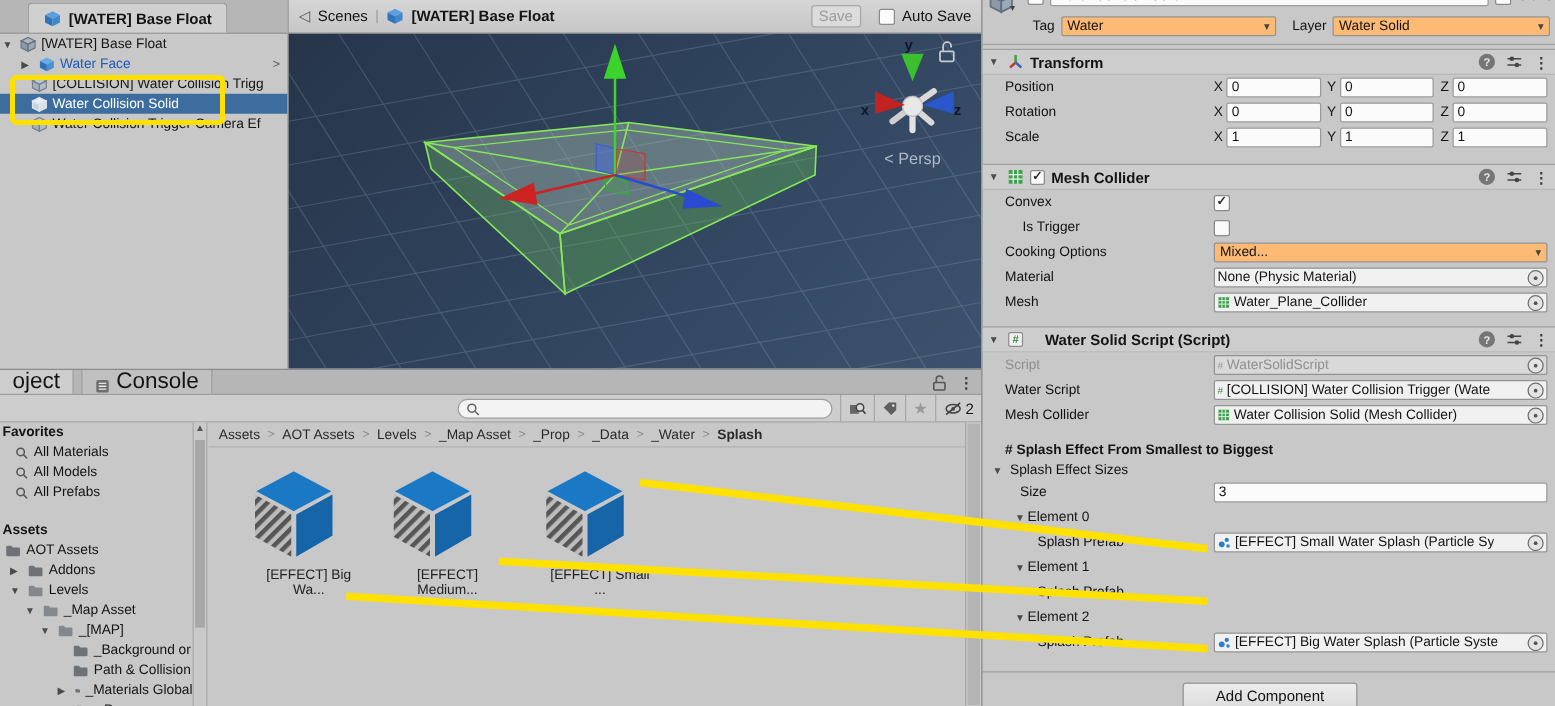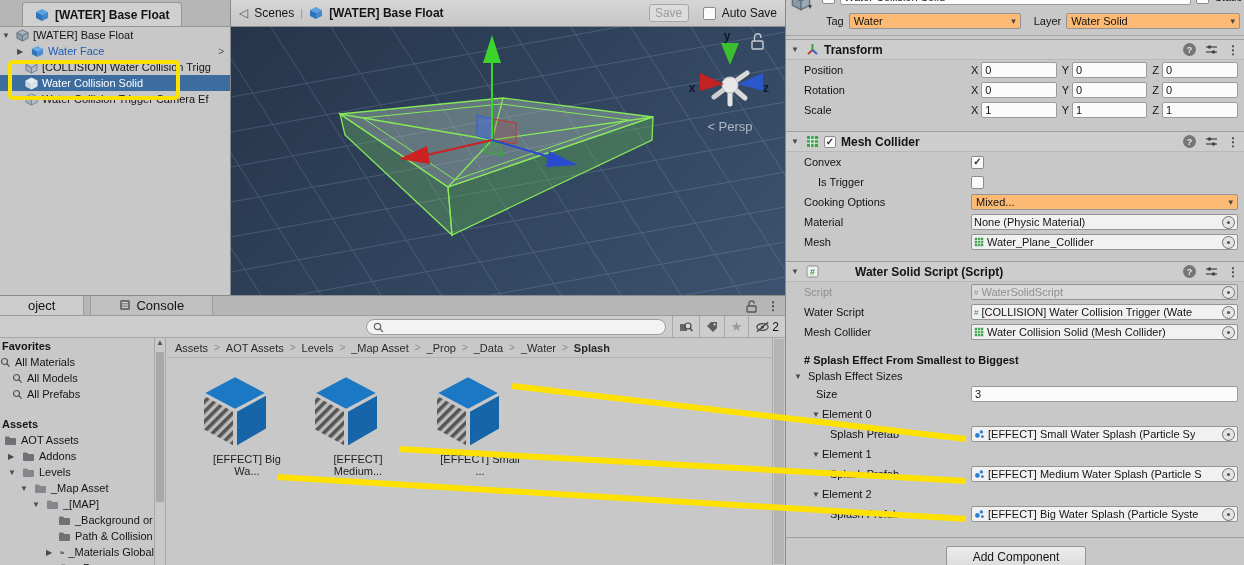--- a/index.html
+++ b/index.html
@@ -48,21 +48,21 @@
   #scene .toolbar { height:27px; background:linear-gradient(#d6d6d6,#c6c6c6);
                     border-bottom:1px solid #8e8e8e; display:flex; align-items:center; padding:0 8px; gap:6px; }
   #scene .toolbar .title { font-weight:bold; font-size:12px; }
   .savebtn { margin-left:auto; width:40px; height:18px; background:#dcdcdc; border:1px solid #a6a6a6;
              border-radius:3px; color:#9b9b9b; font-size:12px; display:flex; align-items:center; justify-content:center; }
   #viewport { width:554px; height:268px; display:block; background:linear-gradient(135deg,#26354a 0%,#31455f 55%,#3d526e 100%); }
 
   
   #project { left:0; top:295px; width:785px; height:270px; background:#c8c8c8; border-top:1px solid #8b8b8b; overflow:hidden; }
   #project .tabbar { height:20px; background:#b6b6b6; border-bottom:1px solid #9b9b9b; display:flex; align-items:flex-end; position:relative; }
-  #project .tab { height:20px; display:flex; align-items:center; gap:5px; padding:0 28px; font-size:13px; }
+  #project .tab { height:20px; display:flex; align-items:flex-end; gap:5px; padding:0 10px; font-size:18px; }
   #project .tab.active { background:#cdcdcd; border-right:1px solid #9b9b9b; }
   #project .tab.inactive { background:#c0c0c0; border-right:1px solid #9b9b9b; border-left:1px solid #9b9b9b; margin-left:6px; }
   #project .corner { position:absolute; right:6px; top:3px; display:flex; gap:10px; align-items:center; }
   #ptoolbar { position:absolute; left:0; top:20px; width:785px; height:22px; background:#cdcdcd; border-bottom:1px solid #a6a6a6; }
   #searchfield { position:absolute; left:366px; top:3px; width:300px; height:16px; background:#f3f3f3;
                  border:1px solid #9e9e9e; border-radius:9px; display:flex; align-items:center; padding:0 6px; gap:4px; color:#777; }
   .tbtns { position:absolute; right:0; top:0; height:21px; display:flex; }
   .tbtn { border-left:1px solid #a9a9a9; display:flex; align-items:center; justify-content:center; gap:2px; padding:0 6px; }
   #ptree { position:absolute; left:0; top:42px; width:154px; bottom:0; overflow:hidden; }
   .trow { height:16px; display:flex; align-items:center; gap:4px; white-space:nowrap; overflow:hidden; }
@@ -315,21 +315,21 @@
           </svg>
         <span style="font-size:12px">2</span>
       </div>
     </div>
   </div>
 
   <div id="ptree">
     <div class="trow thead" style="padding-left:2px">
         <span>Favorites</span>
       </div>
-    <div class="trow" style="padding-left:0">
+    <div class="trow" style="padding-left:12px">
       <svg width="11" height="11" viewBox="0 0 11 11">
           <circle cx="4.5" cy="4.5" r="3" fill="none" stroke="#555" stroke-width="1.2"></circle>
           <line x1="6.8" y1="6.8" x2="9.6" y2="9.6" stroke="#555" stroke-width="1.3"></line>
         </svg>
       <span>All Materials</span>
     </div>
     <div class="trow" style="padding-left:12px">
       <svg width="11" height="11" viewBox="0 0 11 11">
           <circle cx="4.5" cy="4.5" r="3" fill="none" stroke="#555" stroke-width="1.2"></circle>
           <line x1="6.8" y1="6.8" x2="9.6" y2="9.6" stroke="#555" stroke-width="1.3"></line>
@@ -645,21 +645,21 @@
     </div>
   </div>
 
   <div class="comp" style="top:261px">
     <div class="chead">
       <span class="foldout">▼</span>
       <svg width="13" height="13" viewBox="0 0 13 13">
           <rect x="1" y="1" width="11" height="11" rx="1.5" fill="#f2f2f2" stroke="#8d8d8d"></rect>
           <text x="6.5" y="9.5" font-size="9" font-weight="bold" fill="#3c8f46" text-anchor="middle">#</text>
         </svg>
-      <span style="margin-left:31px">Water Solid Script (Script)</span>
+      <span style="margin-left:12px">Water Solid Script (Script)</span>
       <span class="hicons">
         <span class="helpicon">?</span>
         <svg width="13" height="11" viewBox="0 0 13 11">
             <line x1="1" y1="3" x2="12" y2="3" stroke="#444" stroke-width="1.2"></line>
             <circle cx="4.5" cy="3" r="1.8" fill="#444"></circle>
             <line x1="1" y1="8" x2="12" y2="8" stroke="#444" stroke-width="1.2"></line>
             <circle cx="8.5" cy="8" r="1.8" fill="#444"></circle>
           </svg>
         <span class="kebab">⋮</span>
       </span>
@@ -719,29 +719,20 @@
         <span class="txt">[EFFECT] Small Water Splash (Particle Sy</span>
         <span class="picker"></span>
       </div>
     </div>
     <div class="prow" style="padding-left:26px;height:20px">
       <span class="foldout">▼</span>
       <span>Element 1</span>
     </div>
     <div class="prow" style="padding-left:44px">
       <span class="plabel" style="width:141px">Splash Prefab</span>
-      <div class="objfield">
-        <svg width="11" height="11" viewBox="0 0 11 11">
-            <circle cx="3.4" cy="6.4" r="2.3" fill="#2b7cd3"></circle>
-            <circle cx="7.4" cy="2.9" r="1.7" fill="#2b7cd3"></circle>
-            <circle cx="8.4" cy="7.7" r="1.4" fill="#2b7cd3"></circle>
-          </svg>
-        <span class="txt">[EFFECT] Medium Water Splash (Particle S</span>
-        <span class="picker"></span>
-      </div>
     </div>
     <div class="prow" style="padding-left:26px;height:20px">
       <span class="foldout">▼</span>
       <span>Element 2</span>
     </div>
     <div class="prow" style="padding-left:44px">
       <span class="plabel" style="width:141px">Splash Prefab</span>
       <div class="objfield">
         <svg width="11" height="11" viewBox="0 0 11 11">
             <circle cx="3.4" cy="6.4" r="2.3" fill="#2b7cd3"></circle>

